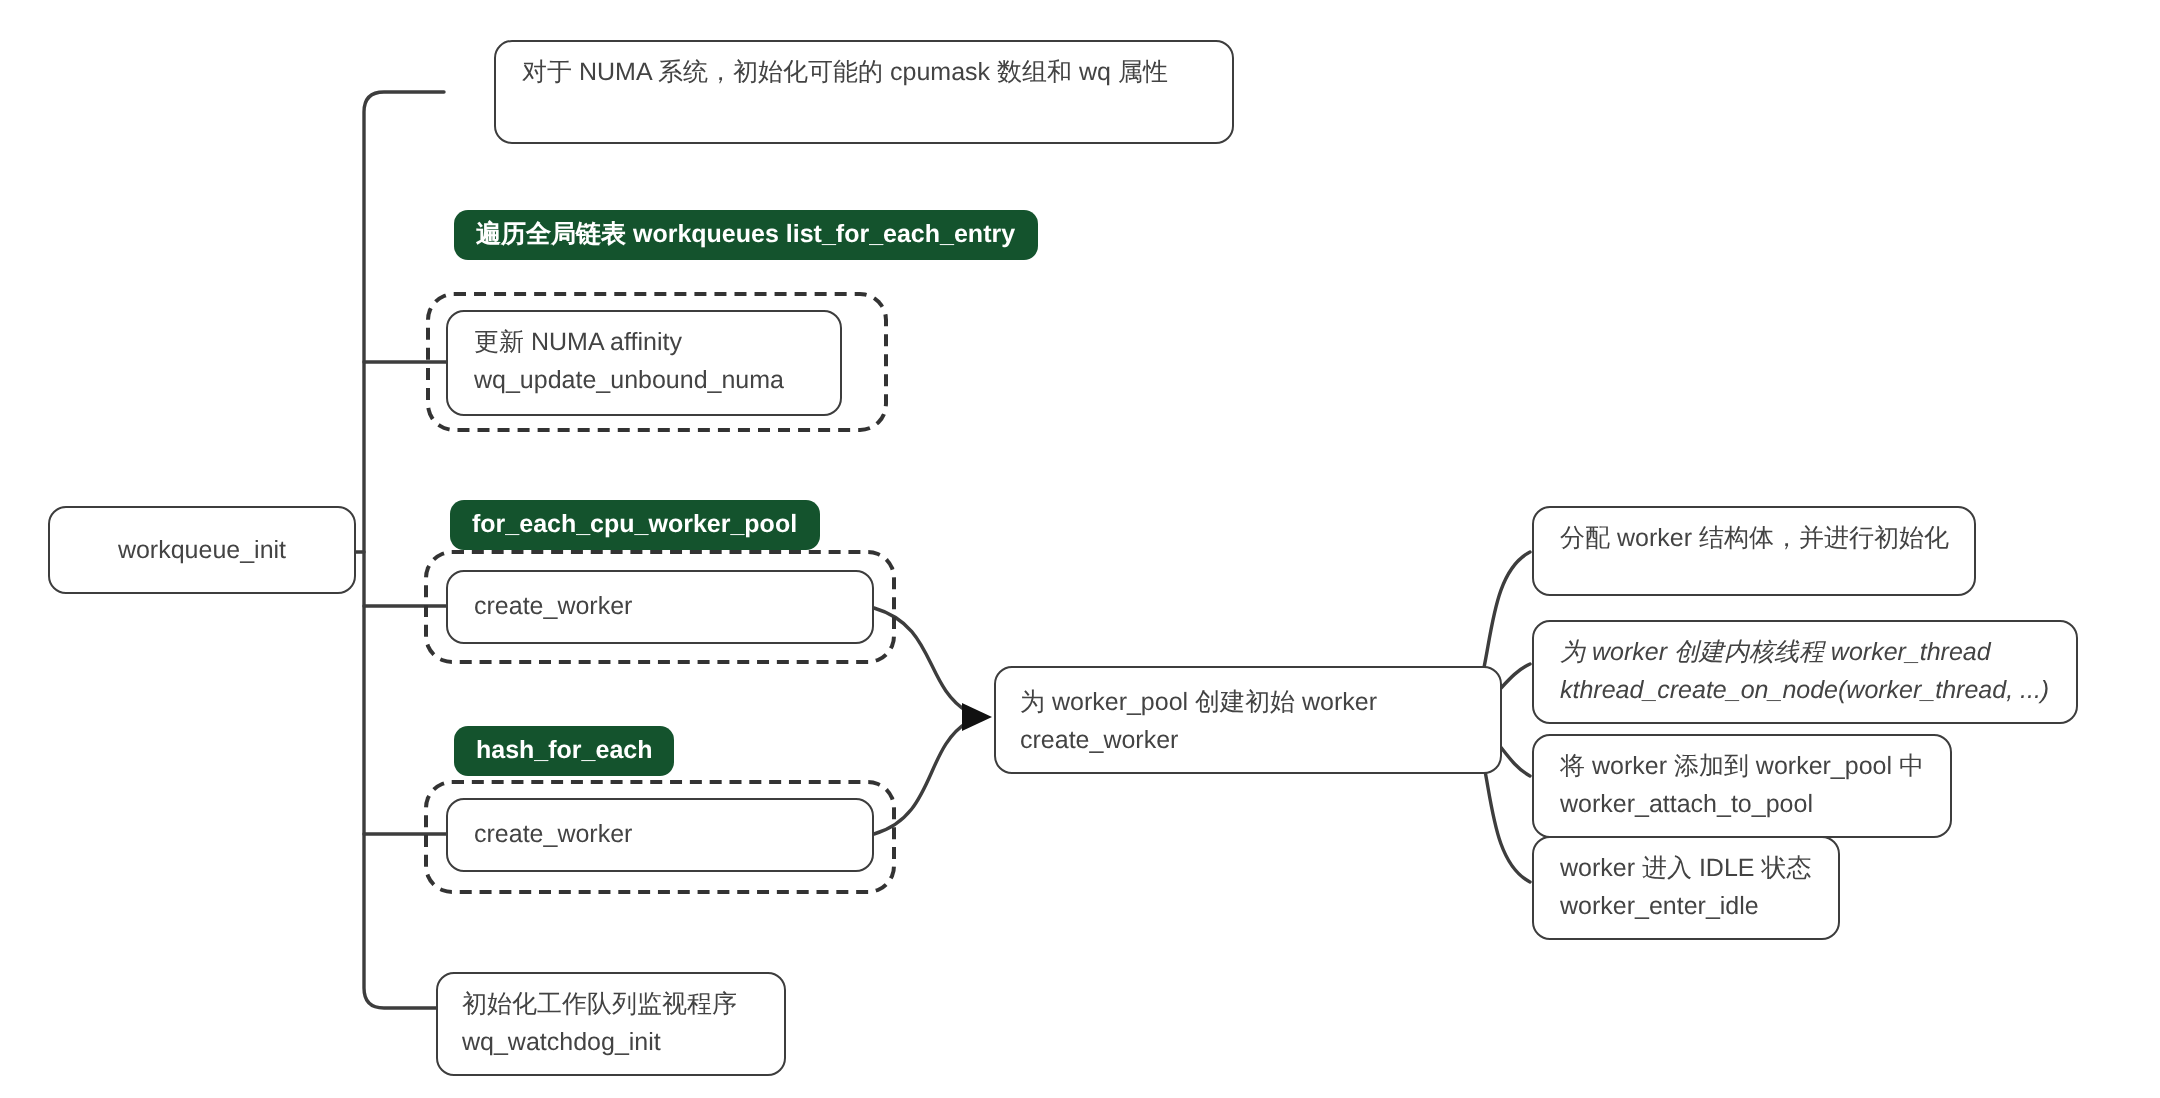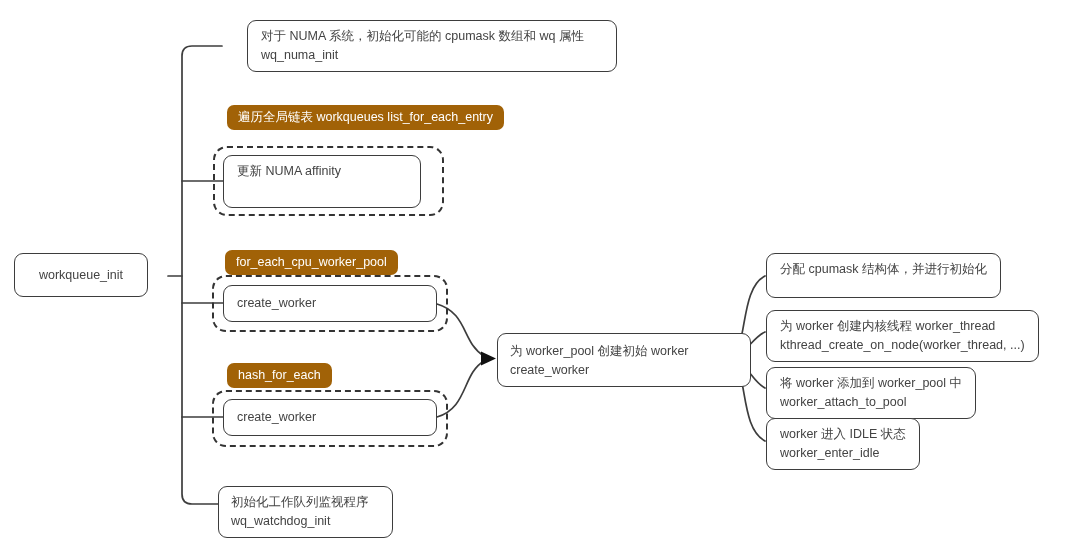--- a/index.html
+++ b/index.html
@@ -29,23 +29,23 @@
     position:absolute;
     box-sizing:border-box;
     border:2px dashed #333333;
     border-radius:14px;
     background:transparent;
     z-index:1;
   }
   .ghead{
     position:absolute;
     box-sizing:border-box;
-    background:#a16207;
+    background:#14532d;
     color:#ffffff;
-    font-weight:normal;
+    font-weight:bold;
     font-size:12.5px;
     line-height:1.45;
     padding:3px 11px 4px 11px;
     border-radius:7px;
     z-index:3;
     white-space:nowrap;
   }
   .center-text{display:flex;align-items:center;justify-content:center;}
 </style>
 </head>
@@ -70,36 +70,36 @@
       <path d="M 720 358 H 732"></path>
       <path d="M 732 358 C 748 344 740 289 765 276"></path>
       <path d="M 732 358 C 748 352 752 338 765 332"></path>
       <path d="M 732 358 C 748 364 752 381 765 388"></path>
       <path d="M 732 358 C 748 373 740 428 765 441"></path>
     </g>
 
     <polygon points="481,351.5 496,358.5 481,365.5" fill="#111111"></polygon>
   </svg>
 
-  <div class="node center-text" style="left:14px;top:253px;width:134px;height:44px;">
+  <div class="node center-text" style="left:24px;top:253px;width:154px;height:44px;">
     <span class="ln">workqueue_init</span>
   </div>
 
   <div class="node" style="left:223px;top:20px;width:370px;height:52px;margin-left:24px;">
     <span class="ln">对于 NUMA 系统，初始化可能的 cpumask 数组和 wq 属性</span>
-    <span class="ln">wq_numa_init</span>
   </div>
 
   <div class="ghead" style="left:227px;top:105px;">
     <span class="ln">遍历全局链表 workqueues</span>
     <span class="ln">list_for_each_entry</span>
   </div>
   <div class="dashedbox" style="left:213px;top:146px;width:231px;height:70px;"></div>
   <div class="node" style="left:223px;top:155px;width:198px;height:53px;">
     <span class="ln">更新 NUMA affinity</span>
+    <span class="ln">wq_update_unbound_numa</span>
   </div>
 
   <div class="ghead" style="left:225px;top:250px;text-align:right;">
     <span class="ln">for_each_cpu_worker_pool</span>
   </div>
   <div class="dashedbox" style="left:212px;top:275px;width:236px;height:57px;"></div>
   <div class="node" style="left:223px;top:285px;width:214px;height:37px;display:flex;align-items:center;">
     <span class="ln">create_worker</span>
   </div>
 
@@ -115,24 +115,24 @@
     <span class="ln">初始化工作队列监视程序</span>
     <span class="ln">wq_watchdog_init</span>
   </div>
 
   <div class="node" style="left:497px;top:333px;width:254px;height:54px;padding:8px 12px;">
     <span class="ln">为 worker_pool 创建初始 worker</span>
     <span class="ln">create_worker</span>
   </div>
 
   <div class="node" style="left:766px;top:253px;min-height:45px;">
-    <span class="ln">分配 cpumask 结构体，并进行初始化</span>
+    <span class="ln">分配 worker 结构体，并进行初始化</span>
   </div>
 
-  <div class="node" style="left:766px;top:310px;min-height:45px;">
+  <div class="node" style="left:766px;top:310px;min-height:45px;font-style:italic;">
     <span class="ln">为 worker 创建内核线程 worker_thread</span>
     <span class="ln">kthread_create_on_node(worker_thread, ...)</span>
   </div>
 
   <div class="node" style="left:766px;top:367px;min-height:43px;">
     <span class="ln">将 worker 添加到 worker_pool 中</span>
     <span class="ln">worker_attach_to_pool</span>
   </div>
 
   <div class="node" style="left:766px;top:418px;min-height:47px;">

